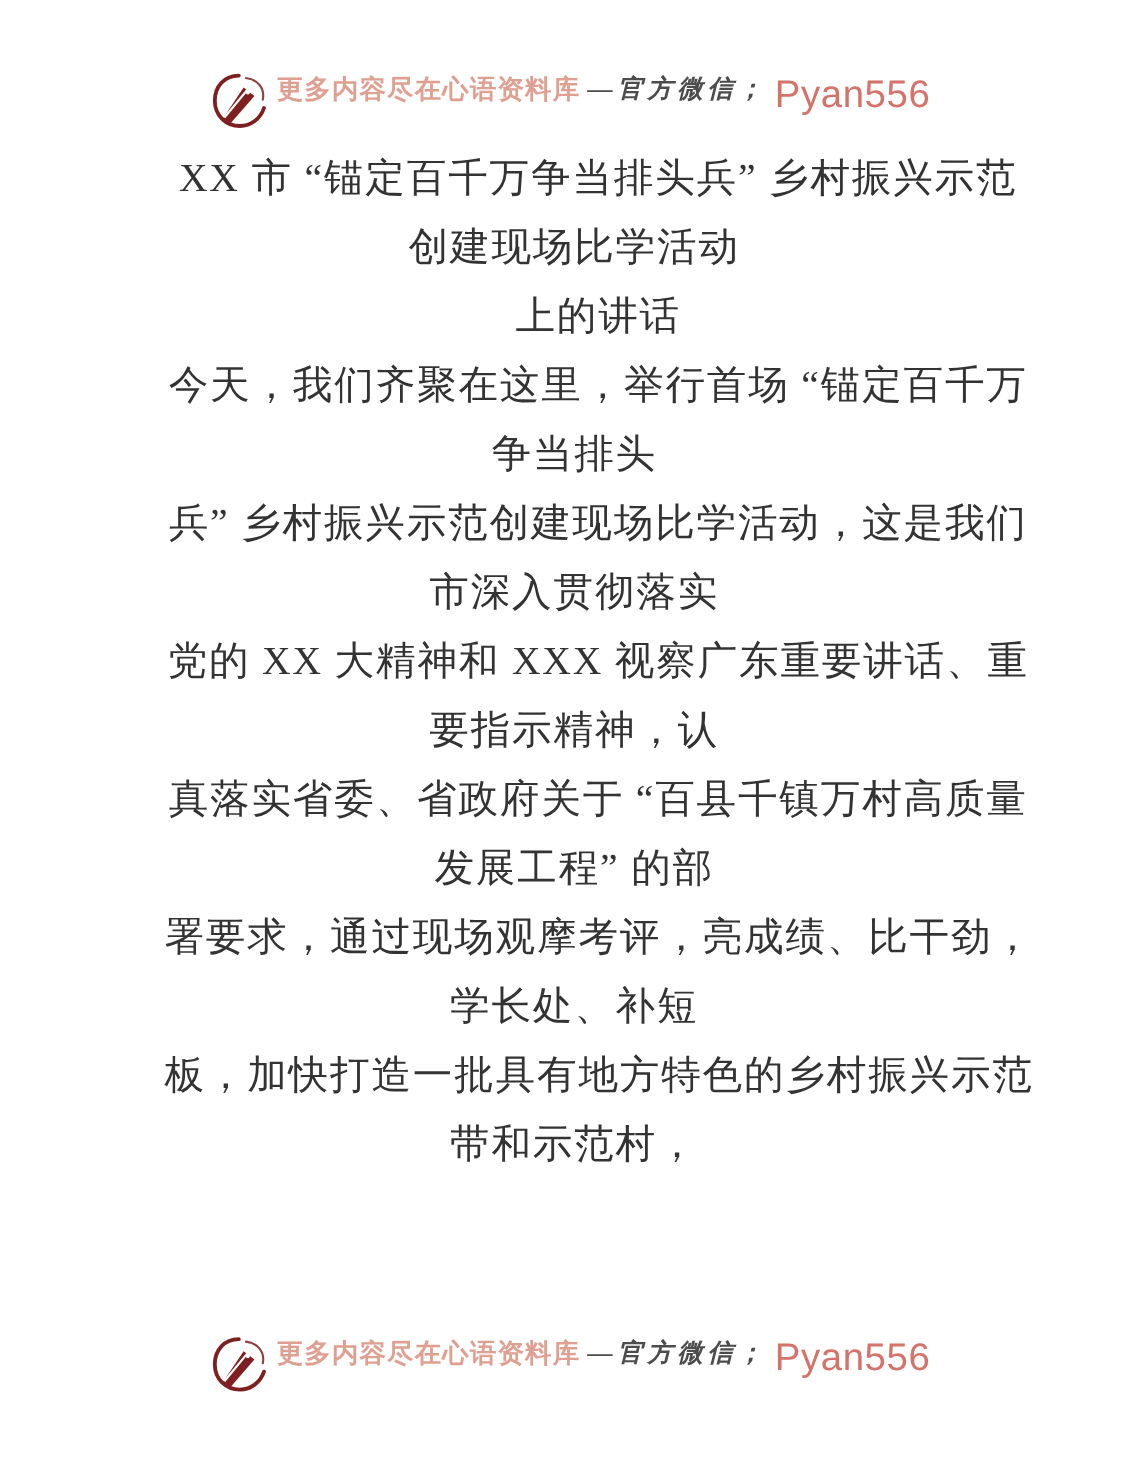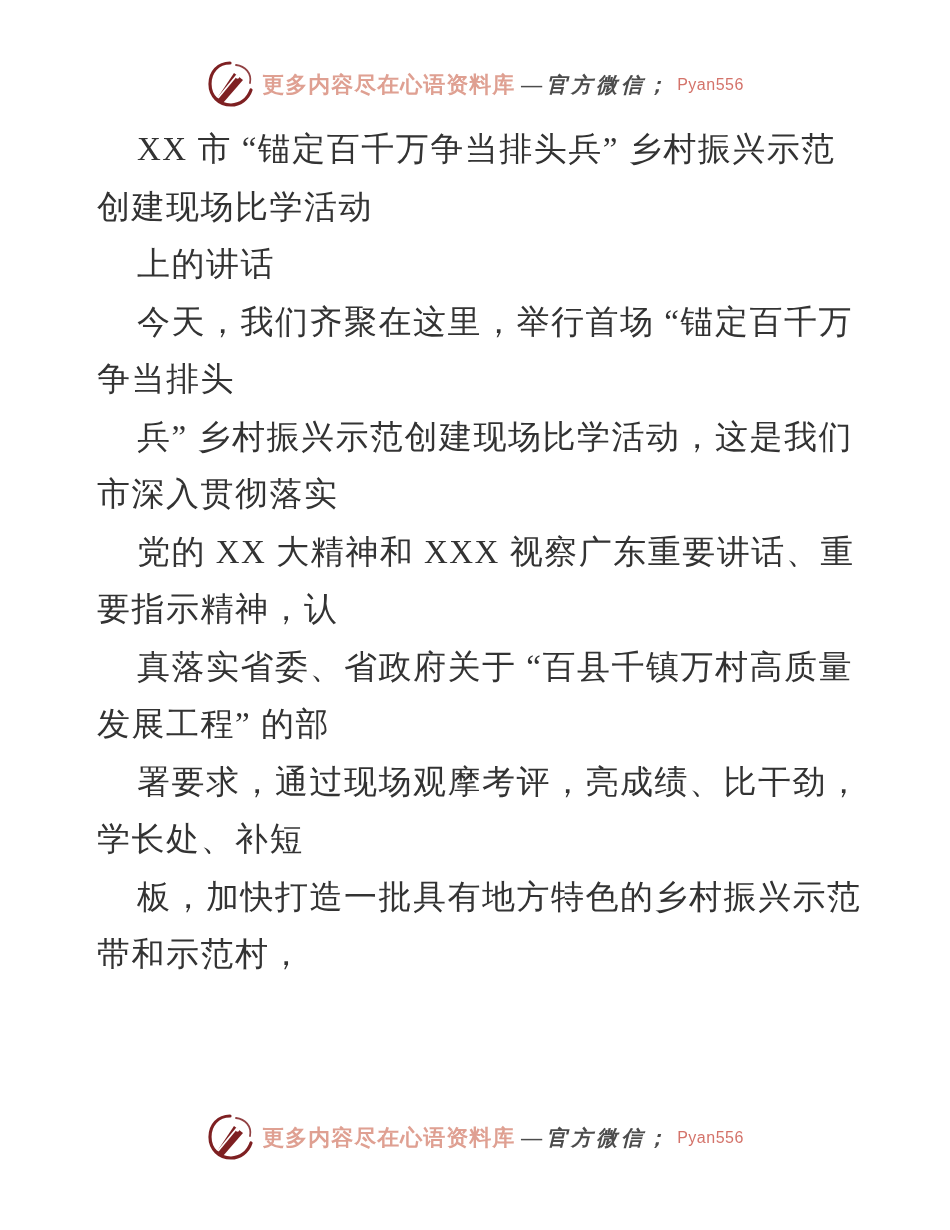--- a/index.html
+++ b/index.html
@@ -14,21 +14,21 @@
     background: var(--page-bg, #ffffff);
     overflow: hidden;
     font-family: "Liberation Serif", "DejaVu Serif", serif;
   }
   .branding {
     position: absolute;
     left: 0;
     width: 100%;
     display: flex;
     justify-content: center;
-    align-items: center;
+    align-items: flex-start;
     gap: 6px;
     white-space: nowrap;
   }
   .branding.top { top: 60px; }
   .branding.bottom { top: 1113px; }
   .logo-icon {
     width: 50px;
     height: 50px;
     flex: 0 0 auto;
   }
@@ -42,33 +42,34 @@
   .wechat-label {
     font-family: Liberation Serif, serif;
     font-style: italic;
     font-weight: bold;
     font-size: 21px;
     letter-spacing: 4px;
     color: var(--wechat-label, #4c4c4c);
   }
   .wechat-id {
     font-family: "Liberation Sans", "DejaVu Sans", sans-serif;
-    font-size: 16px;
+    font-size: 32px;
     letter-spacing: 0.5px;
     color: var(--wechat-id, #d4736a);
   }
   #doc-body {
     position: absolute;
     top: 121px;
     left: 97px;
     right: 90px;
     font-size: 33px;
     line-height: 57.5px;
     letter-spacing: 1.5px;
     color: var(--body-text, #333333);
+    text-align: center;
   }
   .line {
     white-space: nowrap;
     overflow: hidden;
   }
   .line.indent {
     padding-left: 40px;
   }
 </style>
 </head>

